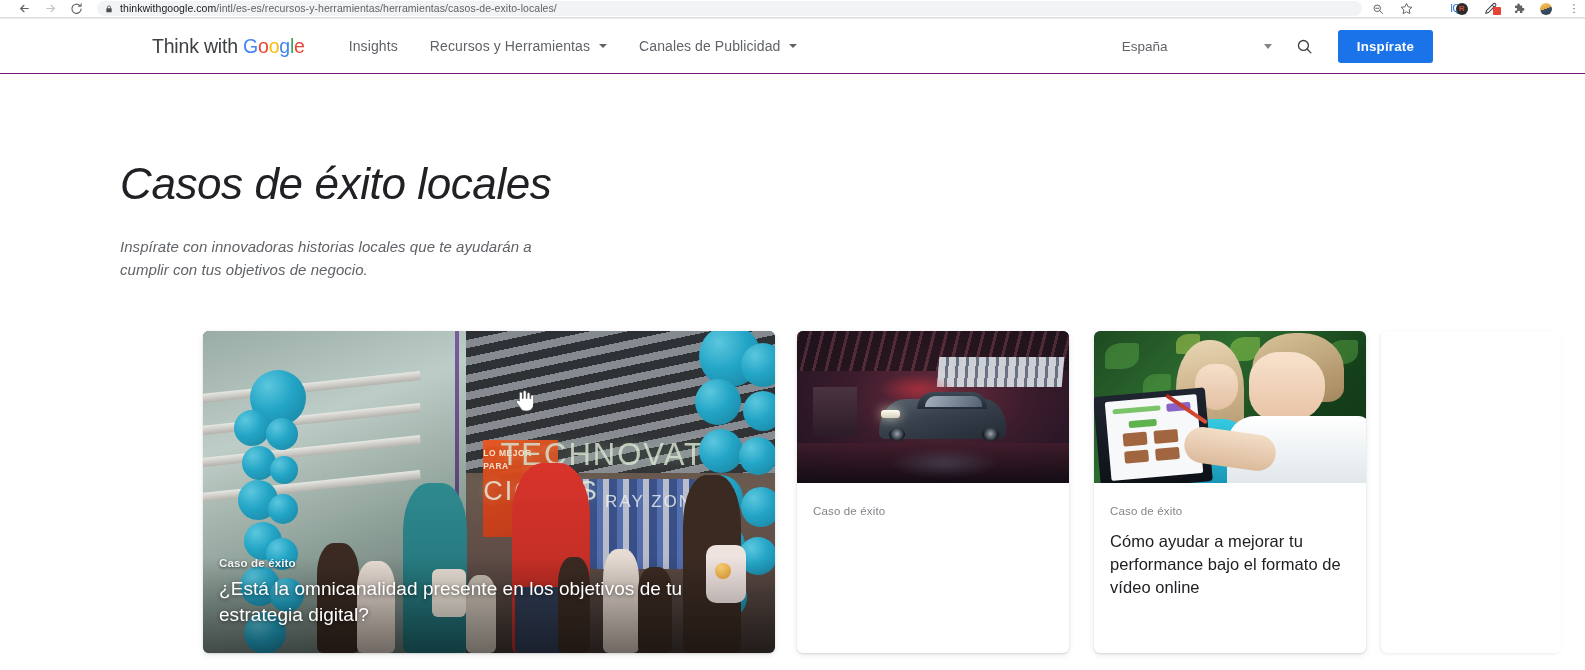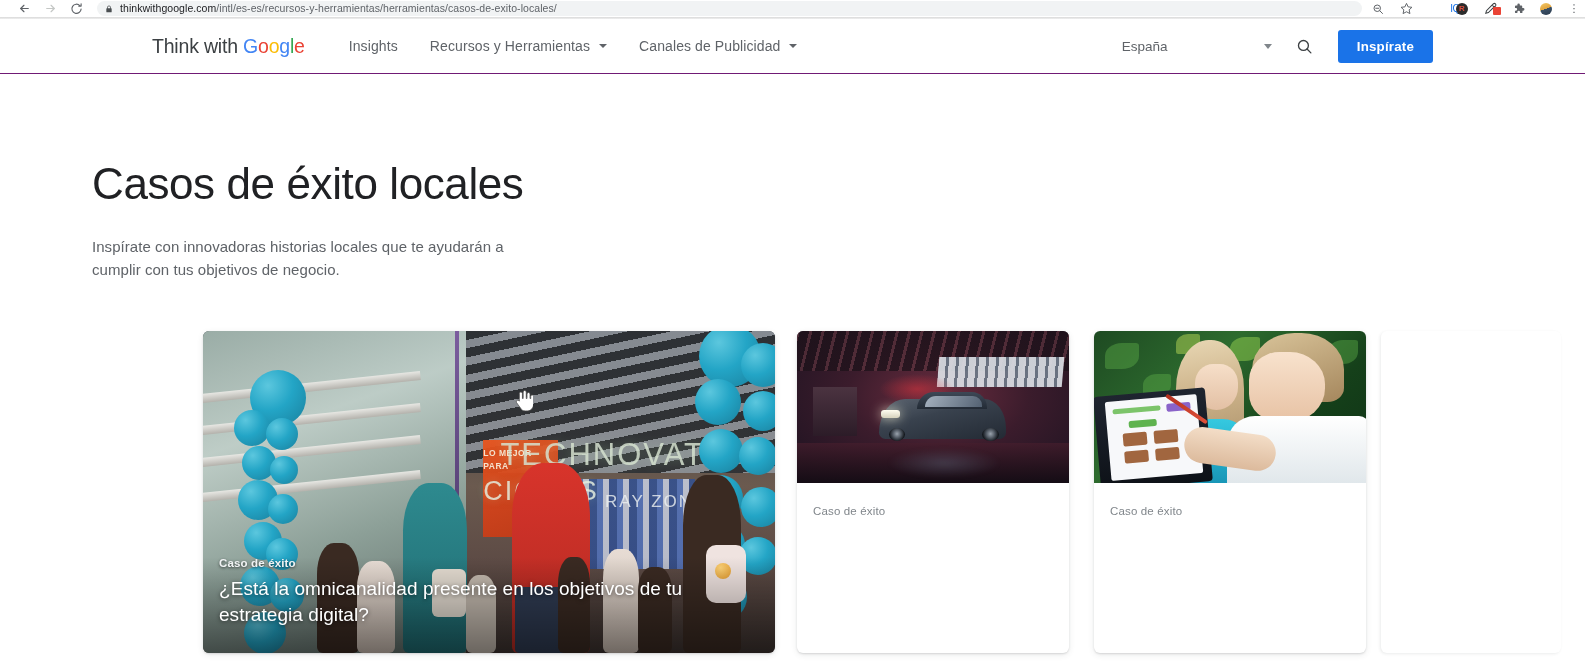--- a/index.html
+++ b/index.html
@@ -157,21 +157,21 @@
     cursor: pointer;
     font-family: "Liberation Sans", sans-serif;
   }
 
   
   .page {
     position: absolute; top: 75px; left: 0;
     width: 1585px; height: 595px;
     background: #ffffff;
   }
-  .hero { padding-left: 92px; padding-top: 85px; }
+  .hero { padding-left: 120px; padding-top: 85px; font-style: italic; }
   .page-title {
     font-size: 44px; font-weight: 400;
     color: #202124; letter-spacing: -0.4px;
     line-height: 1.1;
   }
   .page-subtitle {
     margin-top: 28px;
     font-size: 15px; color: #5f6368;
     line-height: 1.48;
     max-width: 460px;
@@ -663,20 +663,21 @@
             <div class="kd-blk" style="left:50%; top:42%; width:26%; height:16%; background:#a1663f;"></div>
             <div class="kd-blk" style="left:16%; top:64%; width:26%; height:16%; background:#a1663f;"></div>
             <div class="kd-blk" style="left:50%; top:64%; width:26%; height:16%; background:#a1663f;"></div>
           </div>
           <div class="kd-arm"></div>
           <div class="kd-pencil"></div>
         </div>
       </div>
       <div class="card-body">
         <div class="kicker">Caso de éxito</div>
+        <div class="card-title">Cómo ayudar a mejorar tu performance bajo el formato de vídeo online</div>
       </div>
     </div>
 
   </div>
 </div>
 
 <div class="cursor">
   <svg width="20" height="24" viewBox="0 0 24 28">
     <path d="M7.6 12.4V4.9a1.85 1.85 0 0 1 3.7 0v6.1h.9V3.2a1.85 1.85 0 0 1 3.7 0v7.8h.9V5.6a1.8 1.8 0 0 1 3.6 0v5.4h.9V8.4a1.7 1.7 0 0 1 3.4 0v9.1c0 4.7-3 8.4-7.5 8.4h-2.5c-3 0-4.3-1.3-5.6-3.3L4.3 16c-.7-1.1-.3-2.2.7-2.7 1-.5 1.9-.1 2.6.9z" fill="#ffffff" stroke="#4a4a4a" stroke-width="0.9" stroke-linejoin="round"></path>
   </svg>

